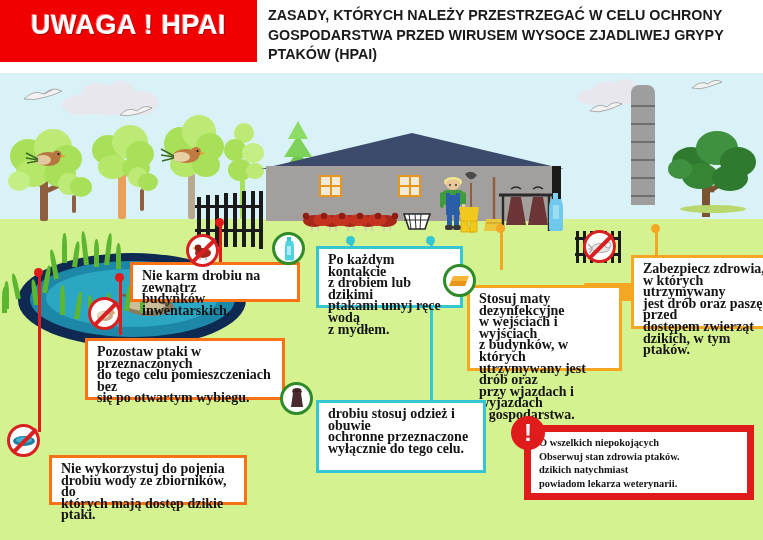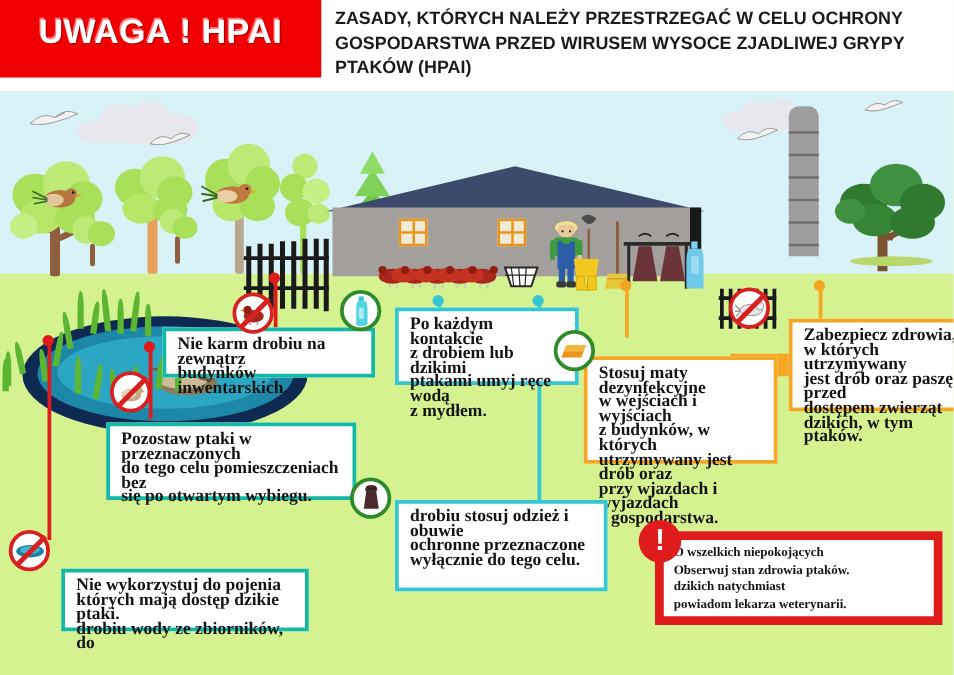--- a/index.html
+++ b/index.html
@@ -79,21 +79,21 @@
     display:flex;align-items:center;justify-content:center;font-size:15px;}
   .excl-badge{position:absolute;width:34px;height:34px;border-radius:50%;
     background:#e01b1b;color:#fff;font-family:"Liberation Sans",sans-serif;
     font-weight:bold;font-size:24px;line-height:33px;text-align:center;z-index:7;}
 
   
   .tbox{position:absolute;background:#fff;box-sizing:border-box;z-index:5;
     font-family:"Liberation Serif",serif;font-weight:bold;color:#141414;}
   .tbox .inner{padding:5px 7px 5px 9px;}
   .tbox p{margin:0;}
-  .red-b{border:3px solid #14b8a6;}
+  .red-b{border:3px solid #f97316;}
   .cyan-b{border:3px solid #35c6d4;}
   .orange-b{border:3px solid #f5a623;}
   .bigred-b{border:7px solid #e01b1b;}
 
   .t11{font-size:14px;line-height:11.6px;margin-left:27px;}
   .t12{font-size:10.4px;line-height:13.6px;}
 </style>
 </head>
 <body>
 
@@ -528,22 +528,22 @@
     <div class="inner">
       <p>Pozostaw ptaki w przeznaczonych</p>
       <p>do tego celu pomieszczeniach bez</p>
       <p>się po otwartym wybiegu.</p>
     </div>
   </div>
 
   <div class="tbox red-b t11" style="left:22px;top:455px;width:198px;height:50px;">
     <div class="inner">
       <p>Nie wykorzystuj do pojenia</p>
+      <p>drobiu wody ze zbiorników, do</p>
       <p>których mają dostęp dzikie ptaki.</p>
-      <p>drobiu wody ze zbiorników, do</p>
     </div>
   </div>
 
   <div class="tbox cyan-b t11" style="left:289px;top:246px;width:147px;height:62px;">
     <div class="inner">
       <p>Po każdym kontakcie</p>
       <p>z drobiem lub dzikimi</p>
       <p>ptakami umyj ręce wodą</p>
       <p>z mydłem.</p>
     </div>

